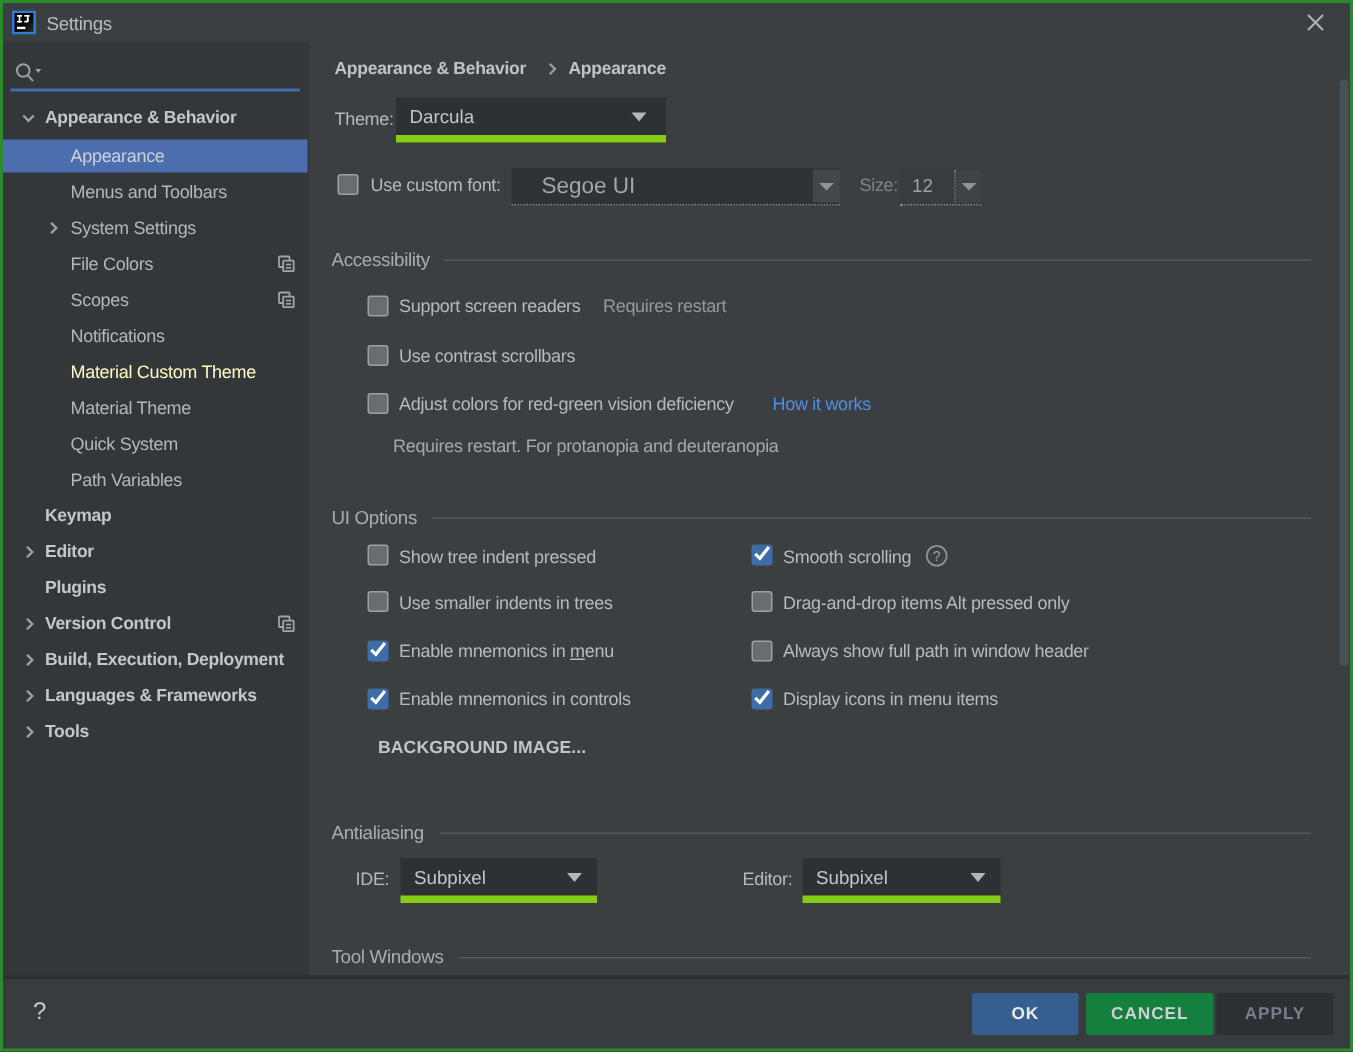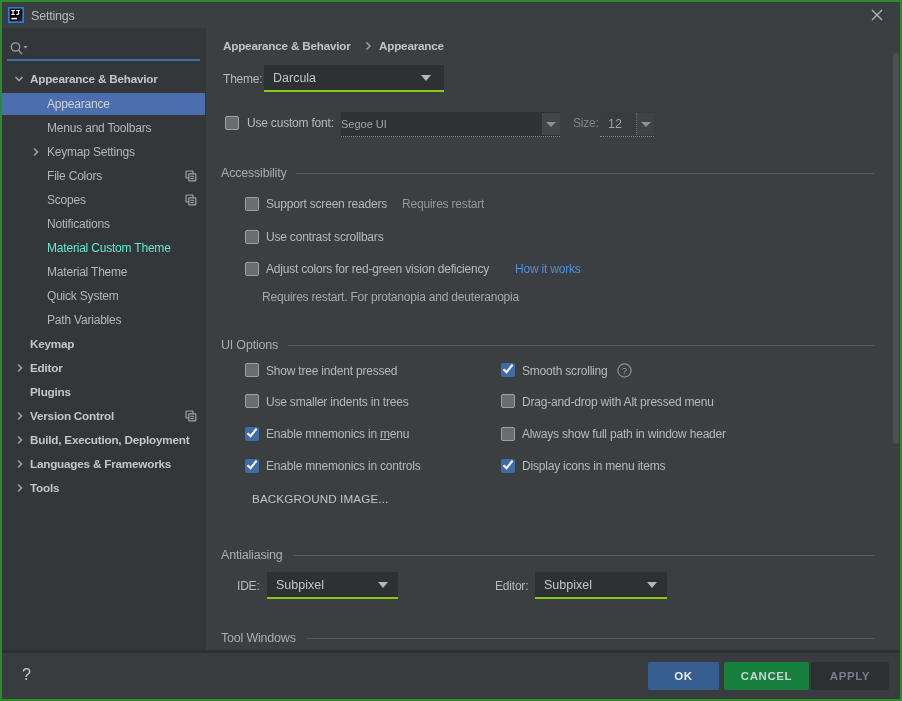--- a/index.html
+++ b/index.html
@@ -5,21 +5,21 @@
  font-family:"Liberation Sans",sans-serif;overflow:hidden}
 .abs{position:absolute}
 .lbl{position:absolute;font-size:12px;letter-spacing:-0.2px;line-height:14px;color:#b6babc;white-space:nowrap}
 .tre{position:absolute;font-size:12px;letter-spacing:-0.2px;line-height:14px;white-space:nowrap}
 .trb{position:absolute;font-size:11.7px;font-weight:bold;letter-spacing:-0.2px;line-height:14px;white-space:nowrap}
 .hdrrow{position:absolute;left:221px;width:653px;display:flex;align-items:center}
 .hdrrow .t{font-size:12.5px;letter-spacing:-0.2px;color:#a9adaf;white-space:nowrap}
 .hdrrow .ln{flex:1;height:1px;background:#55595c;margin-left:10px}
 .cb{position:absolute;width:12px;height:12px;border:1px solid #9ea1a3;background:#6a6d6f;border-radius:2px}
 .cbc{position:absolute;width:14px;height:14px;background:#3e6ca6;border-radius:2px}
-.combo{position:absolute;background:#2e3133;border-bottom:2px solid #84cc16}
+.combo{position:absolute;background:#2e3133;border-bottom:5px solid #84cc16}
 .combo .tx{position:absolute;left:9px;top:50%;transform:translateY(-50%);font-size:12.5px;color:#c3c6c8;white-space:nowrap}
 .arr{position:absolute;width:0;height:0;border-left:5.5px solid transparent;border-right:5.5px solid transparent;border-top:6px solid #b4b7b9}
 .btn{position:absolute;height:28px;border-radius:2px;display:flex;align-items:center;justify-content:center;font-size:11.5px;font-weight:bold;letter-spacing:0.6px}
 </style></head><body>
 
 <div class="abs" style="left:2px;top:2px;width:898px;height:26px;background:#3b3f42"></div>
 <svg class="abs" style="left:8px;top:7px" width="16" height="16" viewBox="0 0 16 16">
     <defs>
       <linearGradient id="ijbg" x1="0" y1="0" x2="1" y2="1">
         <stop offset="0.5" stop-color="#000"></stop>
@@ -53,37 +53,37 @@
 <div class="abs" style="left:2px;top:92.5px;width:203px;height:22.5px;background:#4b6eaf"></div>
 <svg style="position:absolute;left:14px;top:74px" width="10" height="10" viewBox="0 0 10 10">
     <path d="M1.5 3 L5 6.5 L8.5 3" fill="none" stroke="#9da1a3" stroke-width="1.6"></path>
   </svg>
 <div class="trb" style="left:30px;top:72px;color:#c3c7c9">Appearance &amp; Behavior</div>
 <div class="tre" style="left:47px;top:97px;color:#ced2d4">Appearance</div>
 <div class="tre" style="left:47px;top:121px;color:#b3b7b9">Menus and Toolbars</div>
 <svg style="position:absolute;left:31px;top:147px" width="10" height="10" viewBox="0 0 10 10">
     <path d="M3 1.5 L6.5 5 L3 8.5" fill="none" stroke="#9da1a3" stroke-width="1.6"></path>
   </svg>
-<div class="tre" style="left:47px;top:145px;color:#b3b7b9">Keymap Settings</div>
+<div class="tre" style="left:47px;top:145px;color:#b3b7b9">System Settings</div>
 <div class="tre" style="left:47px;top:169px;color:#b3b7b9">File Colors</div>
 <svg style="position:absolute;left:185px;top:170px" width="12" height="12" viewBox="0 0 12 12">
     <rect x="1" y="1" width="7" height="7" rx="0.5" fill="none" stroke="#9fa5a8" stroke-width="1.2"></rect>
     <rect x="3.8" y="3.8" width="7" height="7" rx="0.5" fill="#343739" stroke="#9fa5a8" stroke-width="1.2"></rect>
     <rect x="5.6" y="5.8" width="3.5" height="1.1" fill="#9fa5a8"></rect>
     <rect x="5.6" y="8" width="3.5" height="1.1" fill="#9fa5a8"></rect>
   </svg>
 <div class="tre" style="left:47px;top:193px;color:#b3b7b9">Scopes</div>
 <svg style="position:absolute;left:185px;top:194px" width="12" height="12" viewBox="0 0 12 12">
     <rect x="1" y="1" width="7" height="7" rx="0.5" fill="none" stroke="#9fa5a8" stroke-width="1.2"></rect>
     <rect x="3.8" y="3.8" width="7" height="7" rx="0.5" fill="#343739" stroke="#9fa5a8" stroke-width="1.2"></rect>
     <rect x="5.6" y="5.8" width="3.5" height="1.1" fill="#9fa5a8"></rect>
     <rect x="5.6" y="8" width="3.5" height="1.1" fill="#9fa5a8"></rect>
   </svg>
 <div class="tre" style="left:47px;top:217px;color:#b3b7b9">Notifications</div>
-<div class="tre" style="left:47px;top:241px;color:#5eead4">Material Custom Theme</div>
+<div class="tre" style="left:47px;top:241px;color:#fef9c3">Material Custom Theme</div>
 <div class="tre" style="left:47px;top:265px;color:#b3b7b9">Material Theme</div>
 <div class="tre" style="left:47px;top:289px;color:#b3b7b9">Quick System</div>
 <div class="tre" style="left:47px;top:313px;color:#b3b7b9">Path Variables</div>
 <div class="trb" style="left:30px;top:337px;color:#c3c7c9">Keymap</div>
 <svg style="position:absolute;left:15px;top:363px" width="10" height="10" viewBox="0 0 10 10">
     <path d="M3 1.5 L6.5 5 L3 8.5" fill="none" stroke="#9da1a3" stroke-width="1.6"></path>
   </svg>
 <div class="trb" style="left:30px;top:361px;color:#c3c7c9">Editor</div>
 <div class="trb" style="left:30px;top:385px;color:#c3c7c9">Plugins</div>
 <svg style="position:absolute;left:15px;top:411px" width="10" height="10" viewBox="0 0 10 10">
@@ -114,21 +114,21 @@
   </svg>
 <div class="trb" style="left:379px;top:39px;color:#c0c4c6">Appearance</div>
 <div class="lbl" style="left:223px;top:72px">Theme:</div>
 <div class="combo" style="left:264px;top:65px;width:180px;height:25px">
     <span class="tx">Darcula</span>
     <div class="arr" style="right:13px;top:10px"></div>
   </div>
 <div class="cb" style="left:225px;top:116px"></div>
 <div class="lbl" style="left:247px;top:116px">Use custom font:</div>
 <div class="abs" style="left:341px;top:112px;width:219px;height:24px;background:#303335;border-bottom:1px dotted #85898b">
-    <span style="position:absolute;left:0;top:50%;transform:translateY(-50%);font-size:11px;color:#a2a6a8">Segoe UI</span>
+    <span style="position:absolute;left:20px;top:50%;transform:translateY(-50%);font-size:15px;color:#a2a6a8">Segoe UI</span>
     <div style="position:absolute;right:0px;top:1px;width:18px;height:22px;background:#44474a">
       <div class="arr" style="left:4px;top:9px;border-left-width:5px;border-right-width:5px;border-top-width:5.5px;border-top-color:#8f9395"></div>
     </div>
   </div>
 <div class="lbl" style="left:573px;top:116px;color:#7f8385">Size:</div>
 <div class="abs" style="left:600px;top:112px;width:54px;height:24px;background:#393c3e;border-bottom:1px dotted #85898b">
     <span style="position:absolute;left:8px;top:50%;transform:translateY(-50%);font-size:12.5px;color:#9da1a3">12</span>
     <div style="position:absolute;right:0px;top:1px;width:17px;height:22px;background:#404346;border-left:1px dotted #6b6f71">
       <div class="arr" style="left:3.5px;top:9px;border-left-width:5px;border-right-width:5px;border-top-width:5.5px;border-top-color:#8f9395"></div>
     </div>
@@ -158,42 +158,42 @@
     </svg>
   </div>
 <div class="lbl" style="left:522px;top:364px">Smooth scrolling</div>
 <svg class="abs" style="left:617px;top:363px" width="15" height="15" viewBox="0 0 15 15">
     <circle cx="7.5" cy="7.5" r="6.6" fill="none" stroke="#8d9193" stroke-width="1.2"></circle>
     <text x="7.5" y="11" font-size="9.5" fill="#9da1a3" text-anchor="middle" font-family="Liberation Sans">?</text>
   </svg>
 <div class="cb" style="left:245px;top:394px"></div>
 <div class="lbl" style="left:266px;top:395px">Use smaller indents in trees</div>
 <div class="cb" style="left:501px;top:394px"></div>
-<div class="lbl" style="left:522px;top:395px">Drag-and-drop with Alt pressed menu</div>
+<div class="lbl" style="left:522px;top:395px">Drag-and-drop items Alt pressed only</div>
 <div class="cbc" style="left:245px;top:427px">
     <svg width="16" height="16" viewBox="0 0 16 16" style="position:absolute;left:-1px;top:-2px">
       <path d="M3.5 8.2 L6.6 11.2 L12.6 3.6" fill="none" stroke="#fdfdfd" stroke-width="2.1"></path>
     </svg>
   </div>
 <div class="lbl" style="left:266px;top:427px">Enable mnemonics in <span style="text-decoration:underline">m</span>enu</div>
 <div class="cb" style="left:501px;top:427px"></div>
 <div class="lbl" style="left:522px;top:427px">Always show full path in window header</div>
 <div class="cbc" style="left:245px;top:459px">
     <svg width="16" height="16" viewBox="0 0 16 16" style="position:absolute;left:-1px;top:-2px">
       <path d="M3.5 8.2 L6.6 11.2 L12.6 3.6" fill="none" stroke="#fdfdfd" stroke-width="2.1"></path>
     </svg>
   </div>
 <div class="lbl" style="left:266px;top:459px">Enable mnemonics in controls</div>
 <div class="cbc" style="left:501px;top:459px">
     <svg width="16" height="16" viewBox="0 0 16 16" style="position:absolute;left:-1px;top:-2px">
       <path d="M3.5 8.2 L6.6 11.2 L12.6 3.6" fill="none" stroke="#fdfdfd" stroke-width="2.1"></path>
     </svg>
   </div>
 <div class="lbl" style="left:522px;top:459px">Display icons in menu items</div>
-<div class="abs" style="left:252px;top:492px;font-size:11.7px;font-weight:normal;letter-spacing:0.1px;color:#c2c5c7;white-space:nowrap">BACKGROUND IMAGE...</div>
+<div class="abs" style="left:252px;top:492px;font-size:11.7px;font-weight:bold;letter-spacing:0.1px;color:#c2c5c7;white-space:nowrap">BACKGROUND IMAGE...</div>
 <div class="hdrrow" style="top:548px">
     <span class="t">Antialiasing</span>
     <div class="ln"></div>
   </div>
 <div class="lbl" style="left:237px;top:579px">IDE:</div>
 <div class="combo" style="left:267px;top:572px;width:131px;height:25px">
     <span class="tx">Subpixel</span>
     <div class="arr" style="right:10px;top:10px"></div>
   </div>
 <div class="lbl" style="left:495px;top:579px">Editor:</div>

